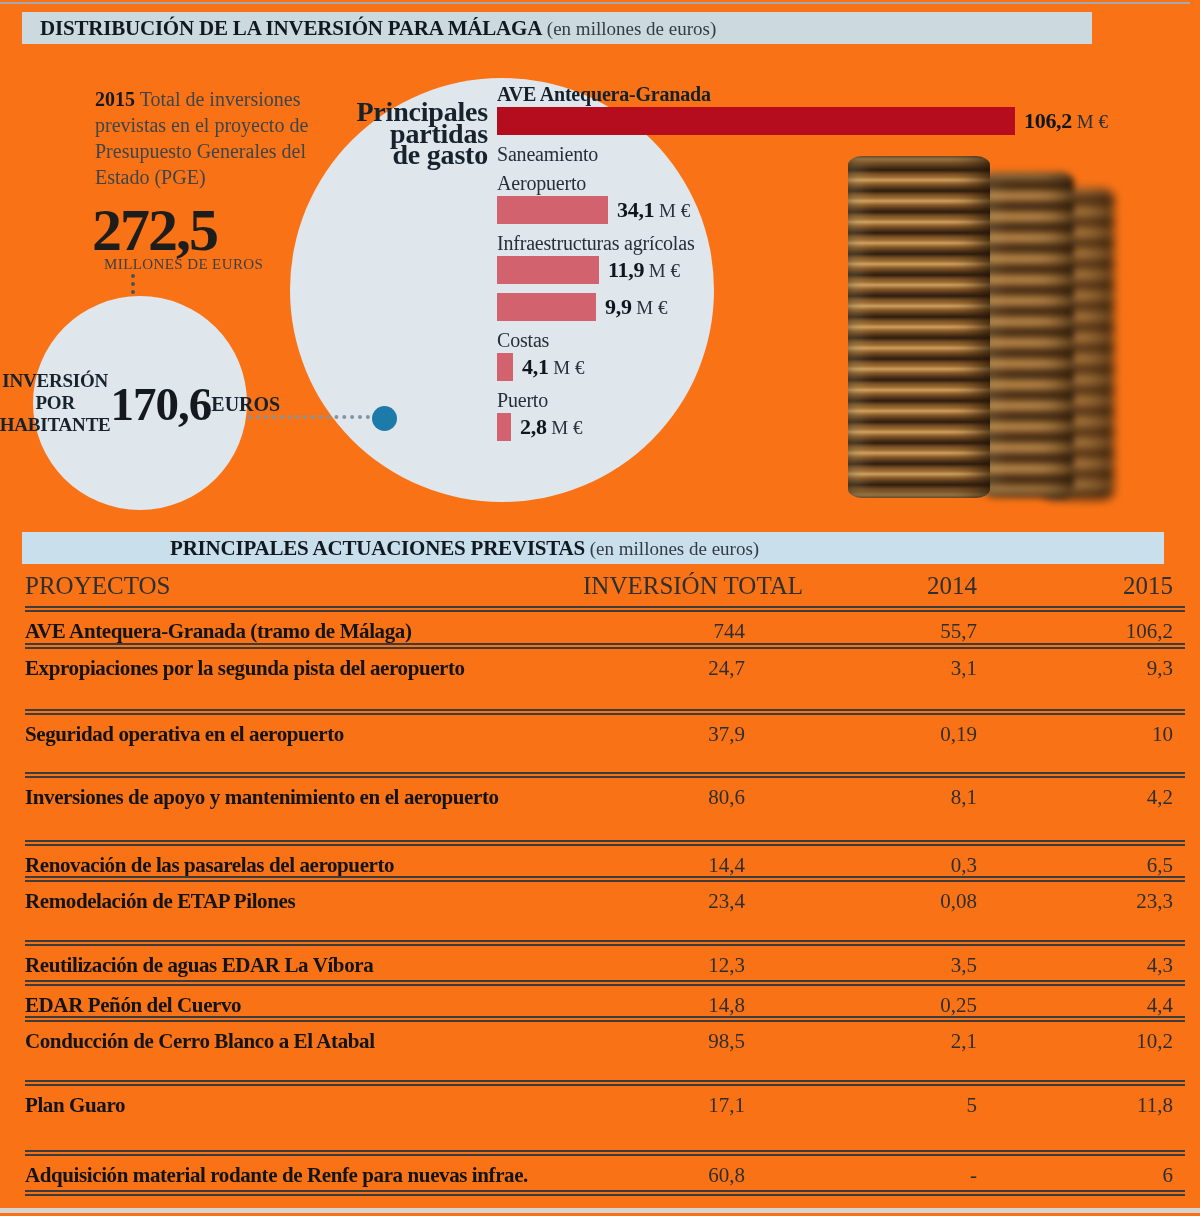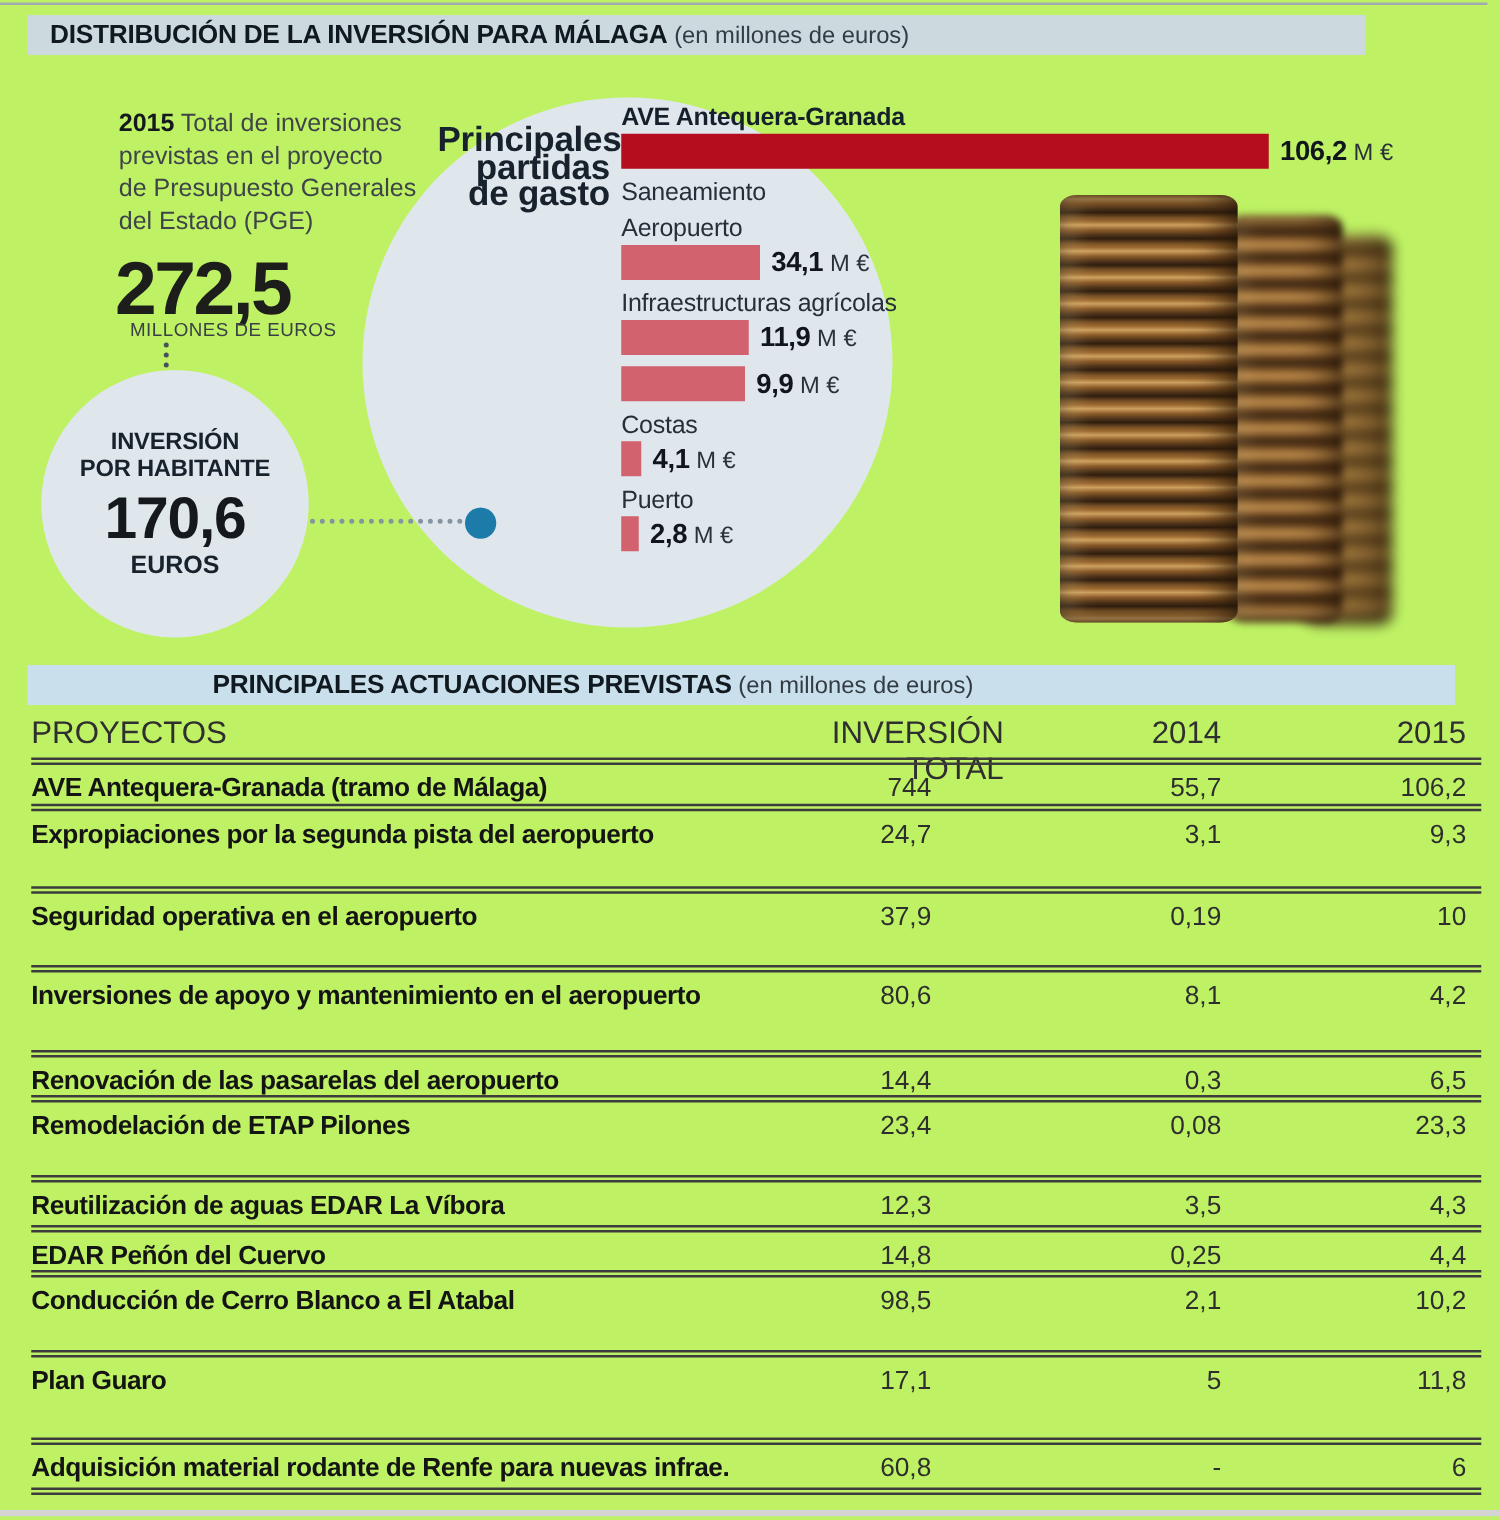--- a/index.html
+++ b/index.html
@@ -1,38 +1,38 @@
 <!DOCTYPE html>
 <html><head>
 <meta charset="utf-8">
 <style>
   html,body{margin:0;padding:0;background:#fff;}
-  .canvas{position:relative;width:1200px;height:1216px;background:#bef264;overflow:hidden;
-          font-family:Liberation Sans, sans-serif;color:#1a1a1a;}
+  .canvas{position:relative;width:1200px;height:1216px;background:#f97316;overflow:hidden;
+          font-family:Liberation Serif, serif;color:#1a1a1a;}
 
   .top-rule{position:absolute;left:0;top:2px;width:1190px;height:2px;background:#a3aaae;}
 
   
   .hbar{position:absolute;height:32px;line-height:32px;white-space:nowrap;}
   .hbar .t{font-weight:bold;font-size:21px;color:#101820;letter-spacing:-0.2px;}
   .hbar .s{font-size:19px;color:#333c44;}
   .hbar1{left:22px;top:12px;width:1070px;background:#ccd9de;padding-left:18px;box-sizing:border-box;}
   .hbar2{left:22px;top:532px;width:1142px;background:#c9dfeb;padding-left:148px;box-sizing:border-box;}
 
   
   .intro{position:absolute;left:95px;top:86px;width:238px;font-size:20px;line-height:26px;color:#3f4449;}
   .intro b{color:#15191d;}
   .big-num{position:absolute;left:92px;top:196px;font-size:60px;font-weight:bold;letter-spacing:-2px;color:#1d1d1b;}
   .big-cap{position:absolute;left:104px;top:256px;font-size:15px;color:#3a3f44;letter-spacing:0.4px;}
   .vdots{position:absolute;left:131px;top:274px;height:28px;width:0;border-left:4px dotted #46525a;}
 
   
   .big-circle{position:absolute;left:290px;top:78px;width:424px;height:424px;border-radius:50%;background:#dfe7ed;}
   .small-circle{position:absolute;left:33px;top:296px;width:214px;height:214px;border-radius:50%;background:#dfe7ed;
-                display:flex;flex-direction:column;align-items:center;justify-content:center;text-align:center;}
+                display:flex;align-items:center;justify-content:center;text-align:center;}
   .pc-label{font-size:19px;font-weight:bold;color:#17222c;line-height:22px;letter-spacing:-0.2px;}
   .pc-value{font-size:47px;font-weight:bold;color:#15191d;letter-spacing:-1px;line-height:50px;margin-top:2px;}
   .pc-unit{font-size:20px;font-weight:bold;color:#17222c;margin-top:2px;}
 
   .dot-connector{position:absolute;left:248px;top:415px;width:122px;height:0;border-top:4px dotted #8494a0;}
   .blue-dot{position:absolute;left:372px;top:406px;width:25px;height:25px;border-radius:50%;background:#1d7ba9;}
 
   
   .side-label{position:absolute;left:350px;top:101px;width:138px;text-align:right;
               font-size:28px;line-height:21.5px;font-weight:bold;color:#17222c;letter-spacing:-0.2px;}

